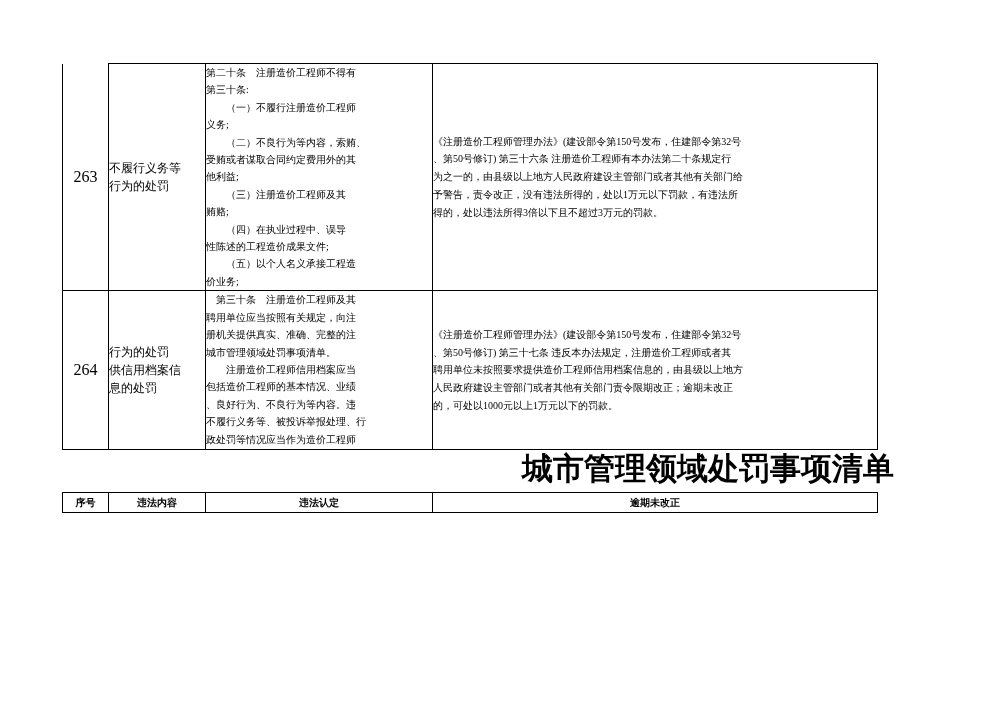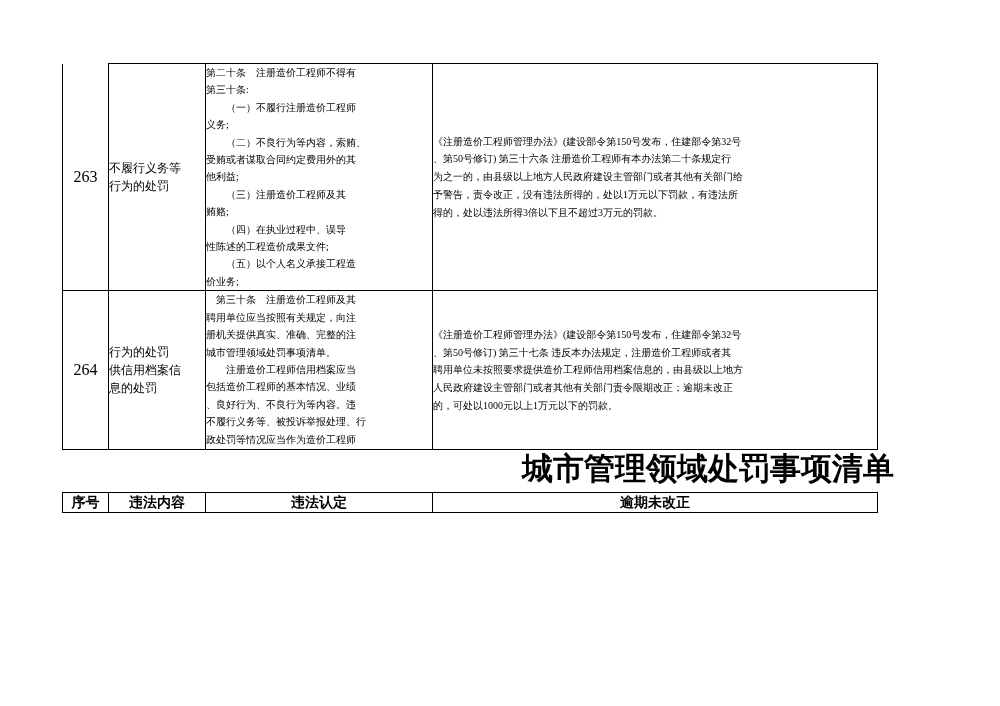--- a/index.html
+++ b/index.html
@@ -71,21 +71,21 @@
     text-align: right;
     font-family: "Liberation Sans", "DejaVu Sans", sans-serif;
     font-weight: bold;
     font-size: 31px;
     line-height: 42px;
     letter-spacing: 0px;
     color: #000;
   }
   .header-table tr { height: 20px; }
   .header-table th {
-    font-size: 14px;
+    font-size: 10px;
     font-weight: bold;
     text-align: center;
     vertical-align: middle;
     font-family: "Liberation Serif", "DejaVu Serif", serif;
   }
 </style>
 </head>
 <body>
 
 <div class="page">

